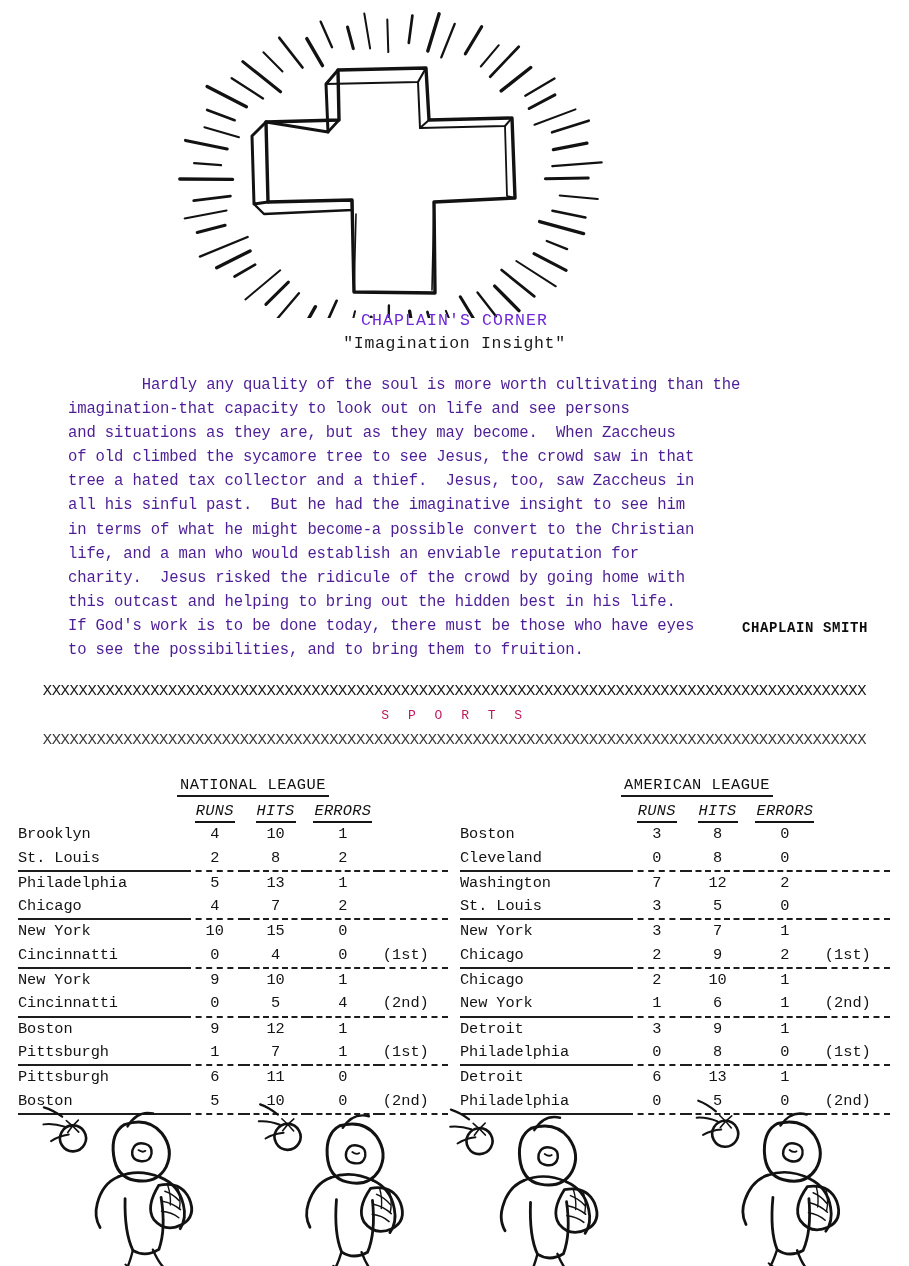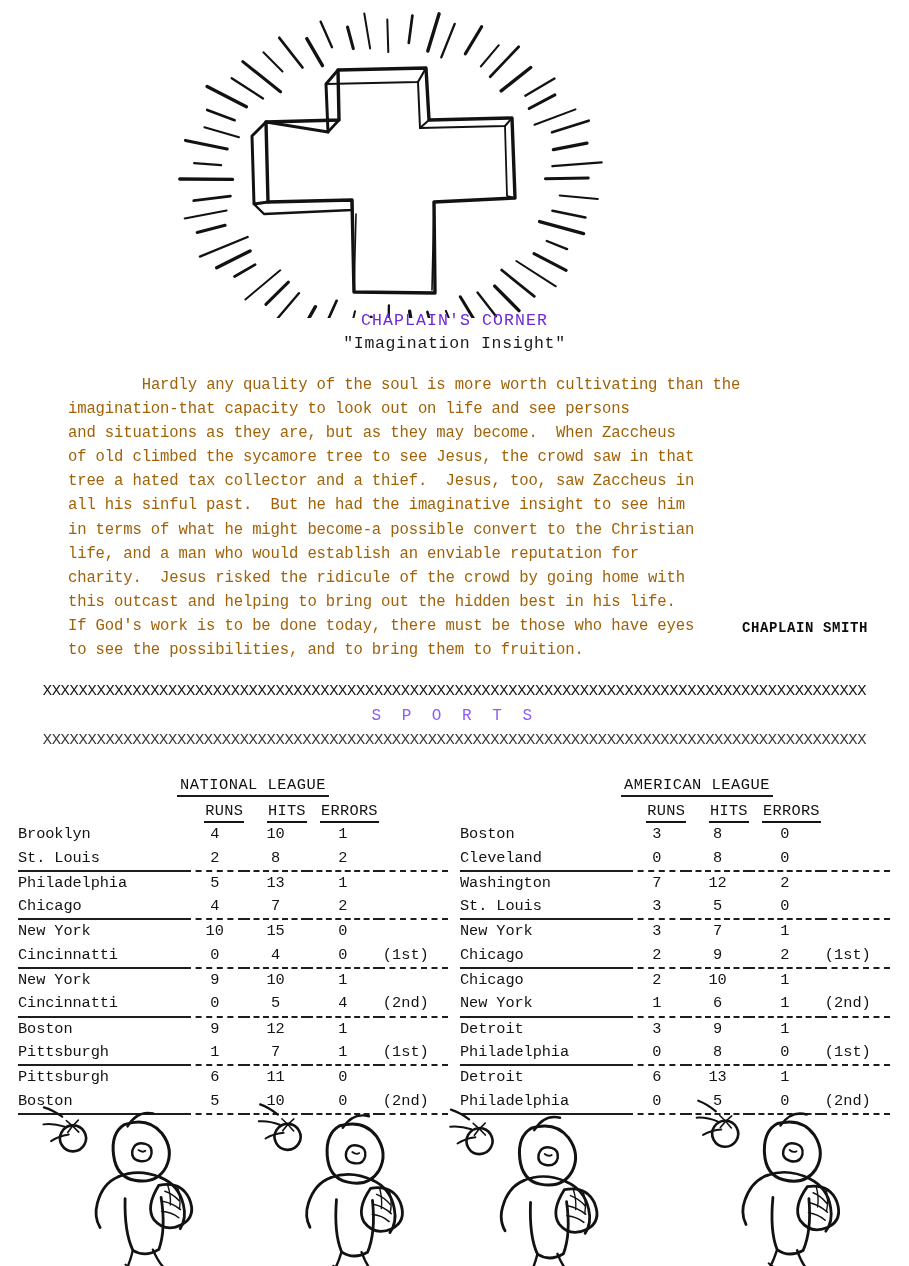--- a/index.html
+++ b/index.html
@@ -62,21 +62,21 @@
     left: 68px;
     top: 373px;
     width: 800px;
   }
   #article p {
     margin: 0;
     font-size: 15.6px;
     line-height: 24.1px;
     letter-spacing: -0.15px;
     white-space: pre-wrap;
-    color: #a16207;
+    color: #4c1d95;
   }
   #signature {
     position: absolute;
     left: 0;
     top: 620px;
     width: 868px;
     text-align: right;
     font-size: 14px;
     font-weight: bold;
     letter-spacing: 0.6px;
@@ -98,24 +98,24 @@
     color: #161616;
     white-space: nowrap;
     overflow: hidden;
     height: 19px;
   }
   .xrule.faded {
     color: #2b2b2b;
     opacity: 0.93;
   }
   #sports-word {
-    font-size: 16px;
+    font-size: 13px;
     line-height: 30px;
     letter-spacing: 5.5px;
-    color: #8b5cf6;
+    color: #be185d;
   }
 
   
   #scores {
     position: absolute;
     left: 0;
     top: 776px;
     width: 773px;
     height: 300px;
   }
@@ -155,22 +155,23 @@
   table.score-table th,
   table.score-table td {
     padding: 0;
     font-weight: normal;
     line-height: 23.3px;
     height: 23.3px;
     vertical-align: bottom;
     white-space: nowrap;
   }
   th.col-head {
-    text-align: right;
+    text-align: center;
     letter-spacing: 0.3px;
+    font-style: italic;
   }
   th.col-head span {
     border-bottom: 2px solid #151515;
     padding: 0 1px 1px 1px;
     display: inline-block;
     line-height: 17px;
   }
   th.head-team { width: 176px; }
   .col-runs   { width: 62px;  text-align: center; }
   .col-hits   { width: 66px;  text-align: center; }

